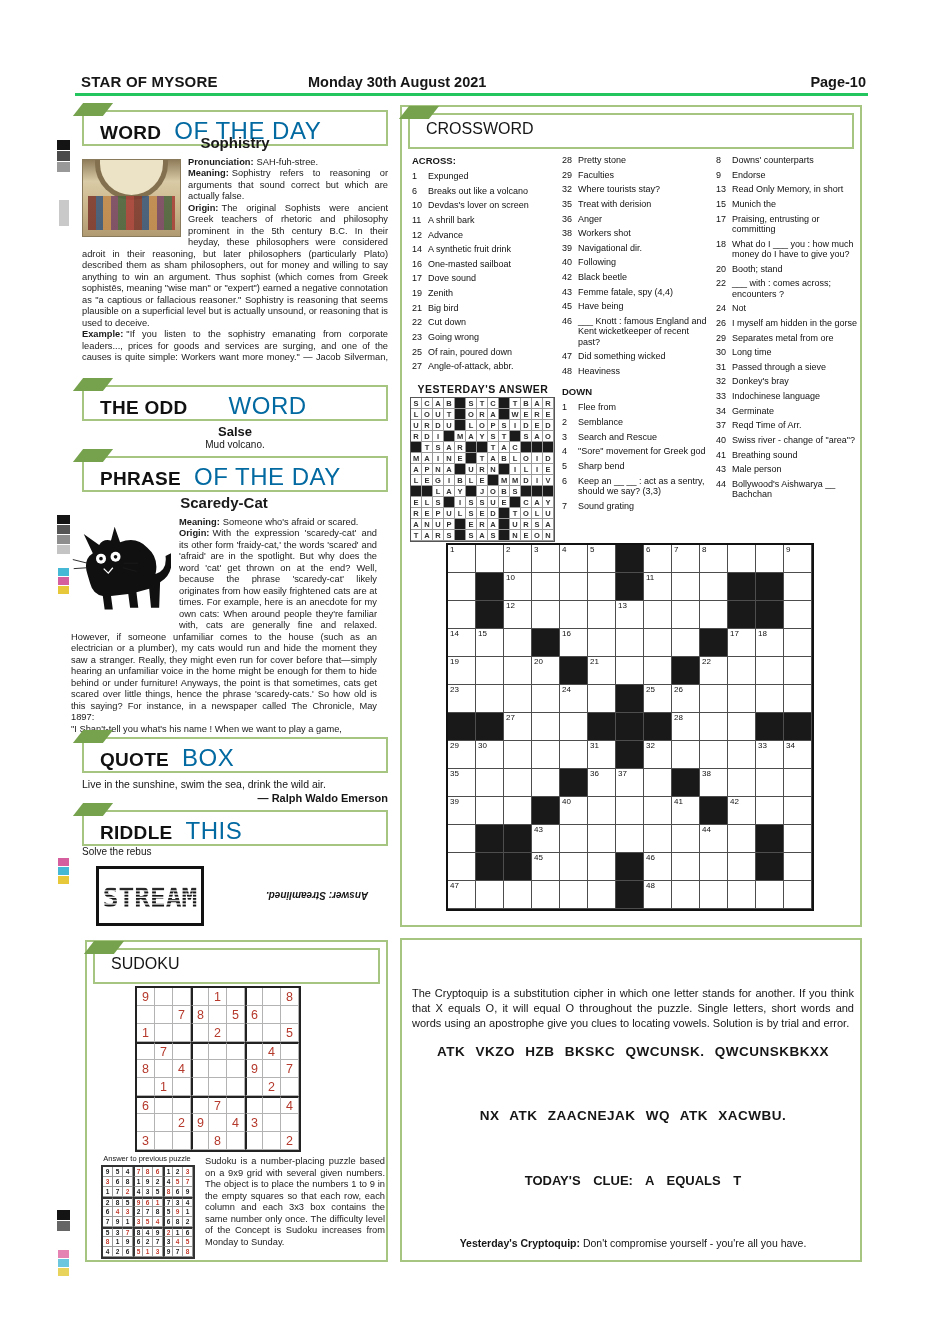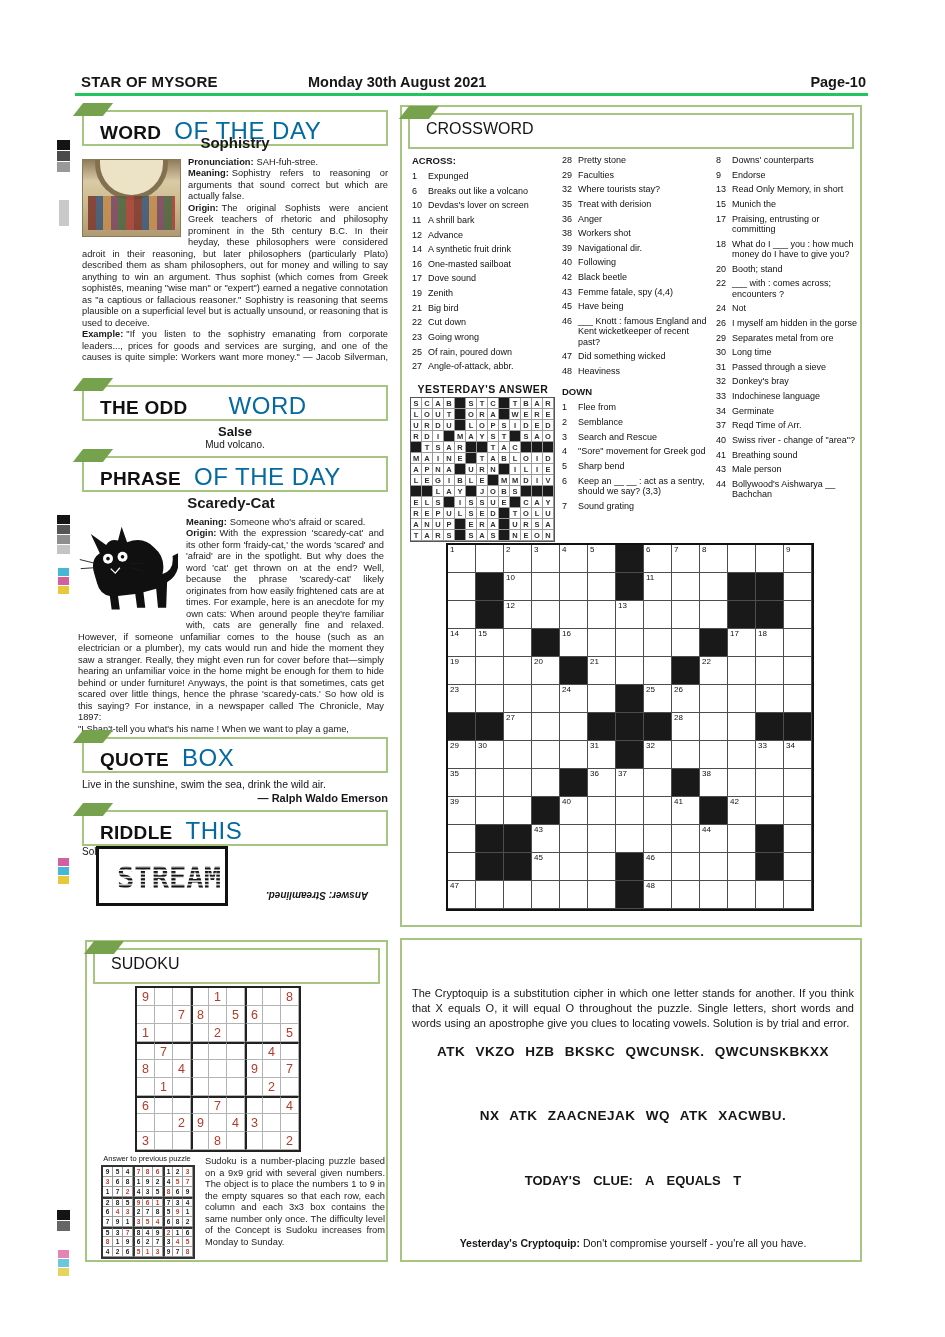--- a/index.html
+++ b/index.html
@@ -23,21 +23,21 @@
   .txt p{margin:0;}
   .bl{font-weight:bold;margin-right:3px;}
   .title-c{font-weight:bold;font-size:15px;text-align:center;margin:0 0 4px 0;}
   
   .woi{float:left;width:99px;height:78px;margin:2px 7px 2px 0;position:relative;background:linear-gradient(#8f7c5a,#d9cba6 28%,#cbb68b 62%,#b09a72);border:1px solid #8a7a5c;overflow:hidden;}
   .woi-arch{position:absolute;top:-4px;left:12%;width:76%;height:58%;border:5px solid #83704e;border-top:none;border-radius:0 0 60px 60px;background:#ece2c6;}
   .woi-figs{position:absolute;bottom:6px;left:5px;right:5px;height:34px;background:repeating-linear-gradient(90deg,#7e3b2f 0 8px,#3f5a7a 8px 15px,#c08a4e 15px 23px,#7a4a63 23px 30px,#50663f 30px 38px,#a8433a 38px 46px);opacity:.9;}
   
   .quote-line{font-size:10.5px;}
   .quote-attr{font-size:11px;font-weight:bold;text-align:right;margin-top:2px;}
-  .stream-box{position:absolute;left:14px;top:0;width:132px;height:60px;border:3px solid #111;display:flex;align-items:center;justify-content:flex-end;background:#fff;}
+  .stream-box{position:absolute;left:14px;top:20px;width:108px;height:60px;border:3px solid #111;display:flex;align-items:center;justify-content:flex-end;background:#fff;}
   .rebus-ans{position:absolute;left:160px;top:44px;width:150px;text-align:center;transform:rotate(180deg);font-weight:bold;font-style:italic;font-size:10px;}
   
   #sud-grid{position:absolute;left:48px;top:44px;display:grid;grid-template-columns:repeat(9,18px);grid-auto-rows:18px;border:2px solid #222;background:#fff;}
   .sud-cell{border-right:1px solid #b3b3b3;border-bottom:1px solid #b3b3b3;display:flex;align-items:center;justify-content:center;font-size:12.5px;color:#b5392c;}
   .sud-cell.bl3{border-left:2px solid #222;}
   .sud-cell.bt3{border-top:2px solid #222;}
   #mini-caption{position:absolute;left:10px;top:212px;width:100px;font-size:7.5px;text-align:center;}
   #mini-grid{position:absolute;left:14px;top:223px;display:grid;grid-template-columns:repeat(9,10px);grid-auto-rows:10px;border:2px solid #333;background:#fff;}
   .mini-cell{border-right:1px solid #999;border-bottom:1px solid #999;display:flex;align-items:center;justify-content:center;font-size:6.5px;font-weight:bold;color:#222;}
   .mini-cell.red{color:#c23b2d;}
@@ -137,21 +137,21 @@
 <div class="abs" style="left:82px;top:424px;width:306px;text-align:center;">
   <div style="font-weight:bold;font-size:13px;">Salse</div>
   <div style="font-size:10px;">Mud volcano.</div>
 </div>
 
 <div class="sec-h" style="left:82px;top:456px;width:306px;">
   <div class="flag"></div>
   <span class="hb">PHRASE</span>
   <span class="hl">OF THE DAY</span>
 </div>
-<div class="abs txt" style="left:78px;top:494px;width:306px;height:240px;overflow:hidden;">
+<div class="abs txt" style="left:71px;top:494px;width:306px;height:240px;overflow:hidden;">
   <div class="title-c">Scaredy-Cat</div>
   <svg width="100" height="106" viewBox="0 0 110 115" style="float:left;margin:0 8px 2px 0;">
     <path fill="#101010" d="M18,62 Q13,46 24,39 L14,18 L31,30 Q35,23 44,25 L48,10 L54,27 Q72,20 84,33 Q97,44 93,62 Q106,58 104,42 L110,39 Q114,62 98,71 L97,99 L88,99 L86,78 L72,82 L74,99 L65,99 L63,84 L44,86 L46,101 L37,101 L35,86 Q24,84 21,72 Z"></path>
     <circle cx="33" cy="45" r="5.5" fill="#fff"></circle>
       <circle cx="49" cy="43" r="5.5" fill="#fff"></circle>
     <circle cx="33" cy="45" r="2" fill="#101010"></circle>
       <circle cx="49" cy="43" r="2" fill="#101010"></circle>
     <path d="M36,56 L41,61 L46,55" stroke="#fff" stroke-width="1.4" fill="none"></path>
     <g stroke="#1a1a1a" stroke-width="1">
       <line x1="18" y1="50" x2="2" y2="46"></line>

